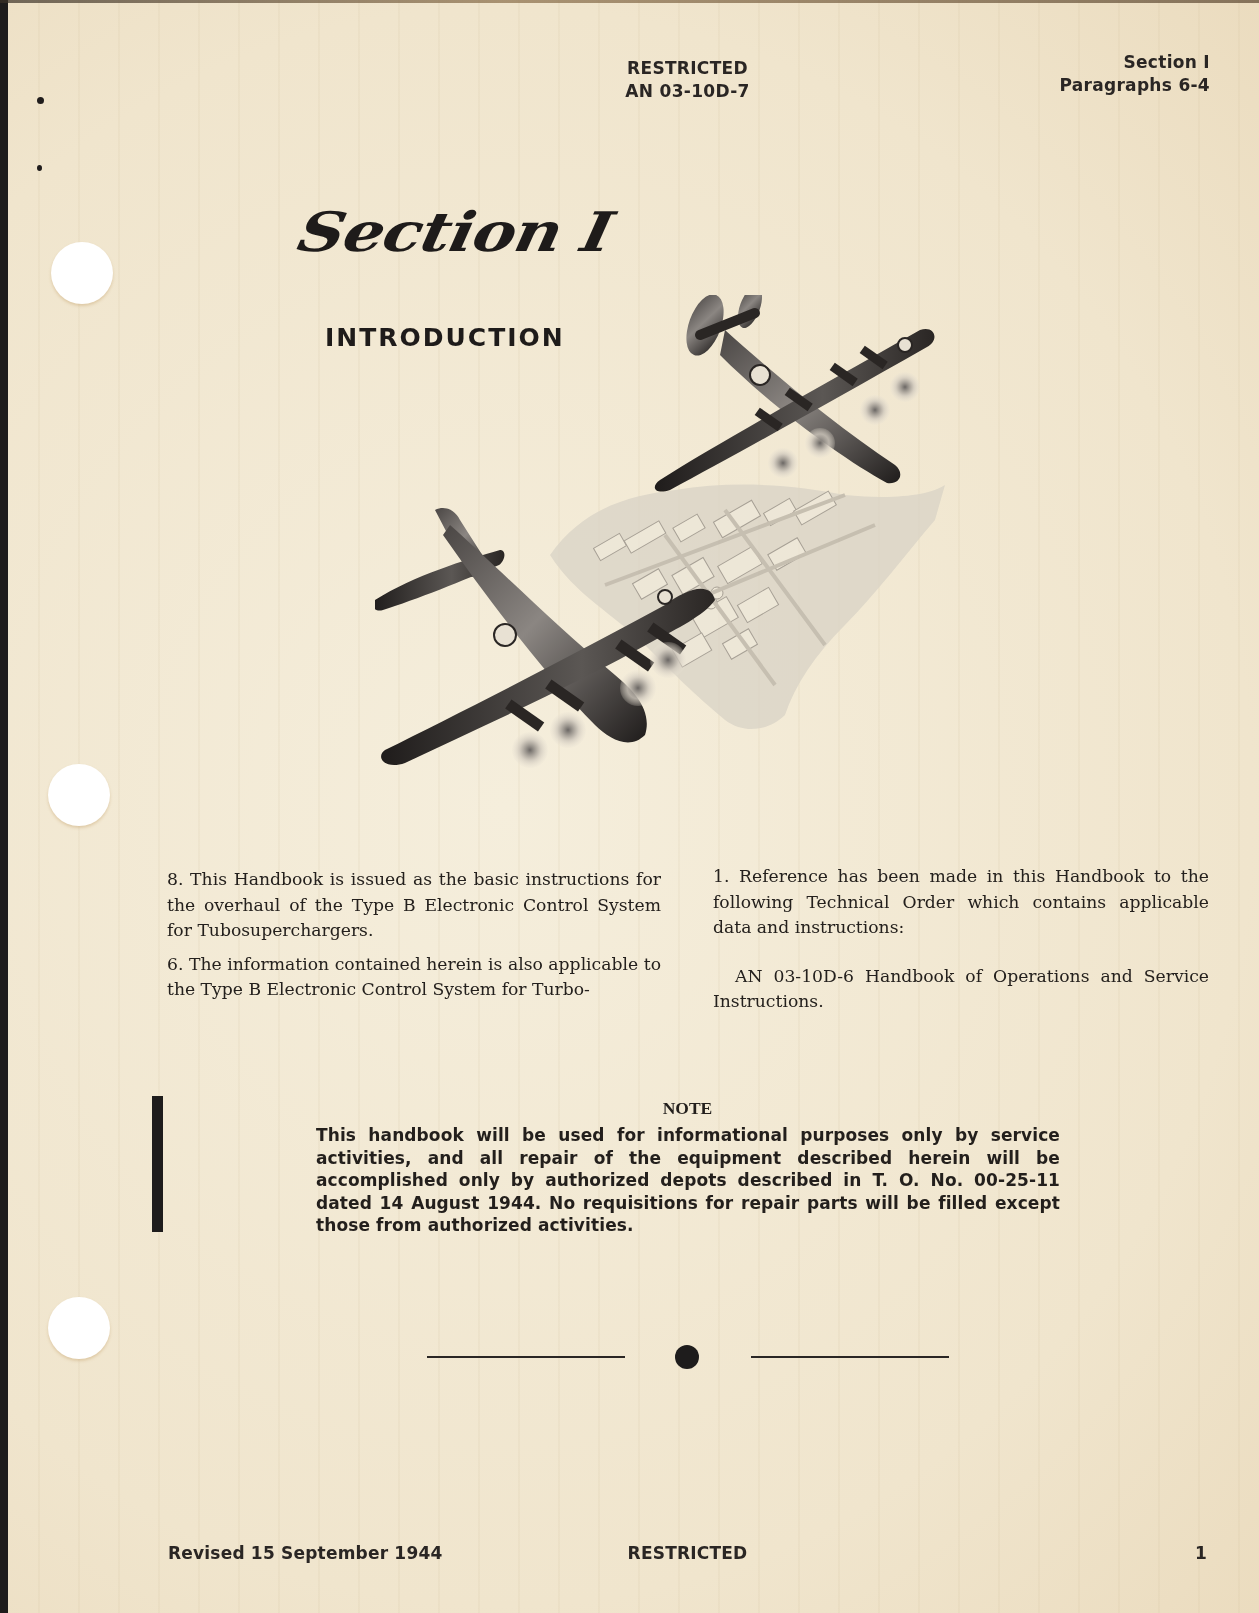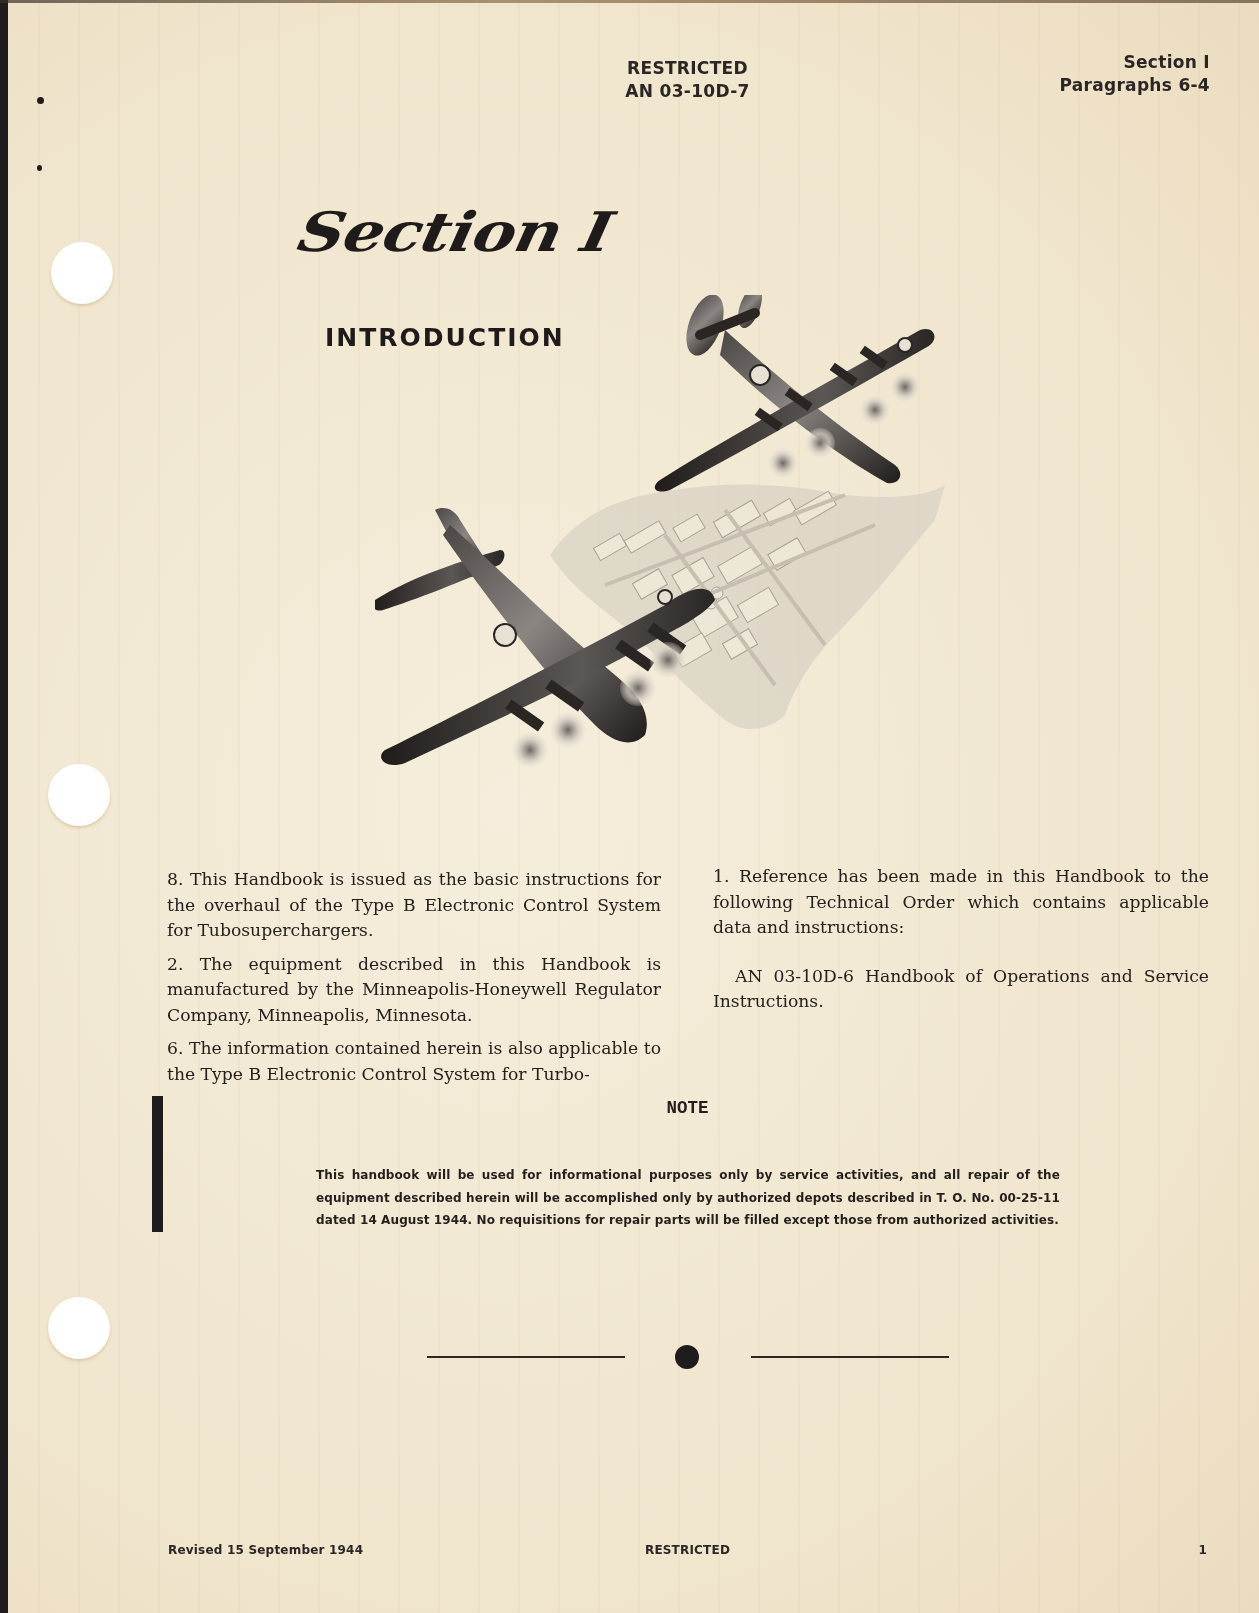--- a/index.html
+++ b/index.html
@@ -38,28 +38,28 @@
   }
 
   .illustration { position: absolute; left: 375px; top: 295px; width: 600px; height: 500px; }
 
   .col { position: absolute; font-size: 17.2px; line-height: 25.5px; text-align: justify; color: #24201d; }
   .col p { margin: 0 0 8px 0; }
   .col-left { left: 167px; top: 867px; width: 494px; }
   .col-right { left: 713px; top: 864px; width: 496px; }
   .col-right .ref { text-indent: 22px; margin-top: 23px; }
 
-  .note-title { position: absolute; left: 600px; top: 1098px; width: 175px; text-align: center; font-family: Liberation Mono, monospace; font-weight: bold; font-size: 17.5px; color: #231f1c; }
-  .note-body { position: absolute; left: 316px; top: 1164px; width: 744px; font-family: "DejaVu Sans", sans-serif; font-weight: bold; font-size: 12px; line-height: 22.5px; text-align: justify; color: #231f1c; letter-spacing: 0.1px; }
+  .note-title { position: absolute; left: 600px; top: 1098px; width: 175px; text-align: center; font-family: Liberation Serif, serif; font-weight: bold; font-size: 17.5px; color: #231f1c; }
+  .note-body { position: absolute; left: 316px; top: 1124px; width: 744px; font-family: "DejaVu Sans", sans-serif; font-weight: bold; font-size: 17px; line-height: 22.5px; text-align: justify; color: #231f1c; letter-spacing: 0.1px; }
   .change-bar { position: absolute; left: 152px; top: 1096px; width: 11px; height: 136px; background: #1e1c1c; }
 
   .ornament-line { position: absolute; top: 1356px; height: 2px; background: #2a2624; }
   .ornament-dot { position: absolute; left: 675px; top: 1345px; width: 24px; height: 24px; border-radius: 50%; background: #1e1c1c; }
 
-  .ftr { position: absolute; top: 1543px; font-family: "DejaVu Sans", sans-serif; font-weight: bold; font-size: 12px; color: #2a2624; letter-spacing: 0.2px; }
+  .ftr { position: absolute; top: 1543px; font-family: "DejaVu Sans", sans-serif; font-weight: bold; font-size: 17px; color: #2a2624; letter-spacing: 0.2px; }
   .ftr-left { left: 168px; }
   .ftr-center { left: 620px; width: 135px; text-align: center; }
   .ftr-right { right: 52px; }
 </style>
 </head>
 <body>
 
 <div class="page">
   <div class="left-edge"></div>
   <div class="top-edge"></div>
@@ -161,21 +161,20 @@
       <circle cx="193" cy="435" r="18" fill="url(#prop)"></circle>
       <circle cx="263" cy="393" r="18" fill="url(#prop)"></circle>
       <circle cx="293" cy="365" r="18" fill="url(#prop)"></circle>
       <circle cx="130" cy="340" r="11" fill="#e8e1d3" stroke="#2a2624" stroke-width="2"></circle>
       <circle cx="290" cy="302" r="7" fill="#e8e1d3" stroke="#2a2624" stroke-width="2"></circle>
     </g>
   </svg>
 
   <div class="col col-left">
     <p>8. This Handbook is issued as the basic instructions for the overhaul of the Type B Electronic Control System for Tubosuperchargers.</p>
-    <p>2. The equipment described in this Handbook is manufactured by the Minneapolis-Honeywell Regulator Company, Minneapolis, Minnesota.</p>
     <p>6. The information contained herein is also applicable to the Type B Electronic Control System for Turbo-</p>
   </div>
   <div class="col col-right">
     <p>1. Reference has been made in this Handbook to the following Technical Order which contains applicable data and instructions:</p>
     <p class="ref">AN 03-10D-6 Handbook of Operations and Service Instructions.</p>
   </div>
 
   <div class="change-bar"></div>
   <div class="note-title">NOTE</div>
   <div class="note-body">This handbook will be used for informational purposes only by service activities, and all repair of the equipment described herein will be accomplished only by authorized depots described in T. O. No. 00-25-11 dated 14 August 1944. No requisitions for repair parts will be filled except those from authorized activities.</div>

